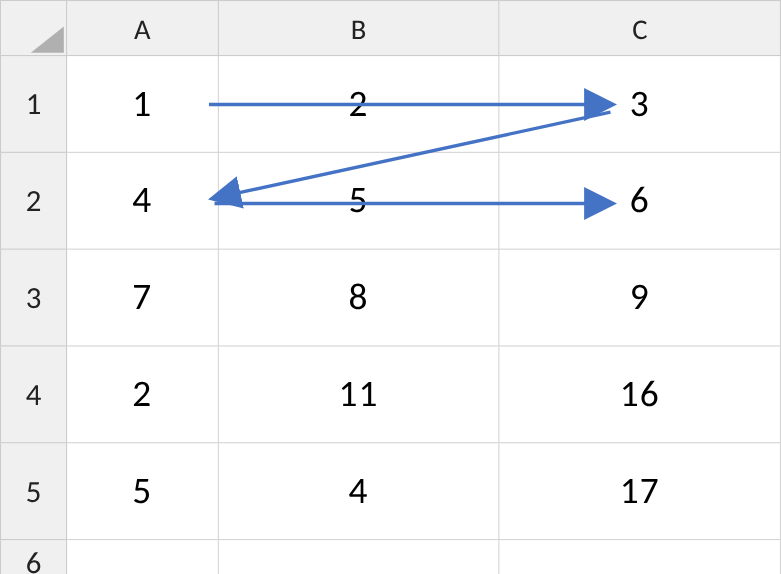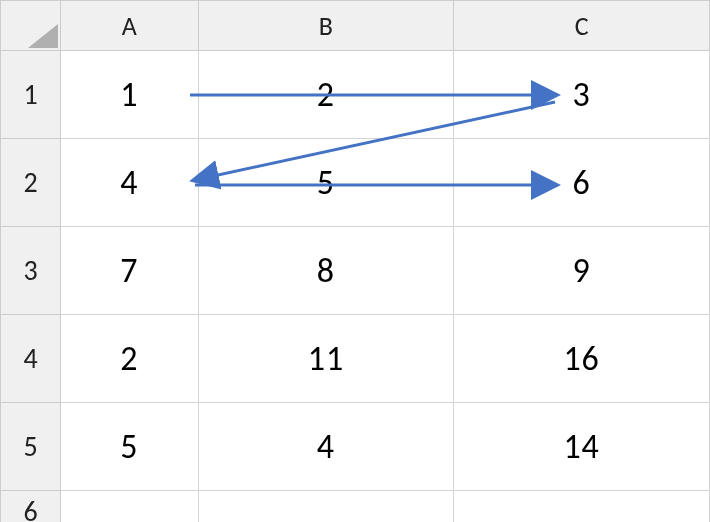--- a/index.html
+++ b/index.html
@@ -108,21 +108,21 @@
     <tr class="data-row">
       <th class="rowhdr">4</th>
       <td>2</td>
       <td>11</td>
       <td>16</td>
     </tr>
     <tr class="data-row">
       <th class="rowhdr">5</th>
       <td>5</td>
       <td>4</td>
-      <td>14</td>
+      <td>17</td>
     </tr>
     <tr class="last-row">
       <th class="rowhdr">6</th>
       <td></td>
       <td></td>
       <td></td>
     </tr>
   </tbody>
 </table>
 

